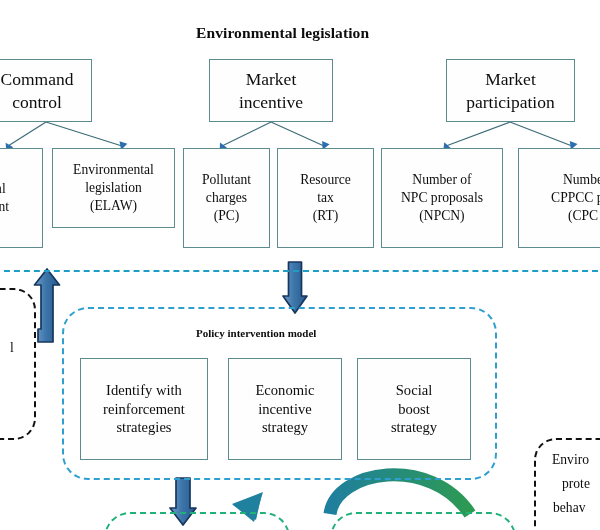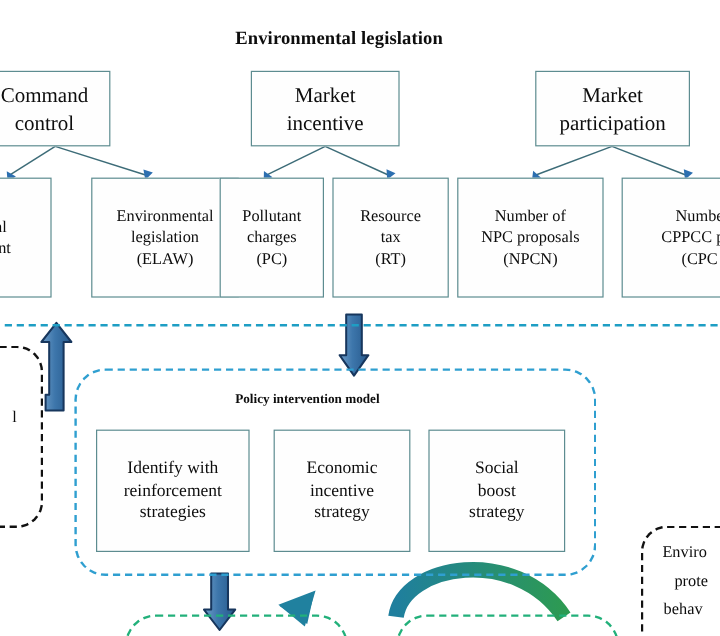--- a/index.html
+++ b/index.html
@@ -111,21 +111,21 @@
   <div class="box cat" style="left:446px;top:59px;width:129px;height:63px;">
     <span class="ln">Market</span>
     <span class="ln">participation</span>
   </div>
 
   <div class="box leaf" style="left:-52px;top:148px;width:95px;height:100px;">
     <span class="ln">ntal</span>
     <span class="ln">ment</span>
   </div>
 
-  <div class="box leaf" style="left:52px;top:148px;width:123px;height:100px;margin-left:24px;">
+  <div class="box leaf" style="left:52px;top:148px;width:123px;height:80px;">
     <span class="ln">Environmental</span>
     <span class="ln">legislation</span>
     <span class="ln">(ELAW)</span>
   </div>
 
   <div class="box leaf" style="left:277px;top:148px;width:97px;height:100px;">
     <span class="ln">Resource</span>
     <span class="ln">tax</span>
     <span class="ln">(RT)</span>
   </div>

